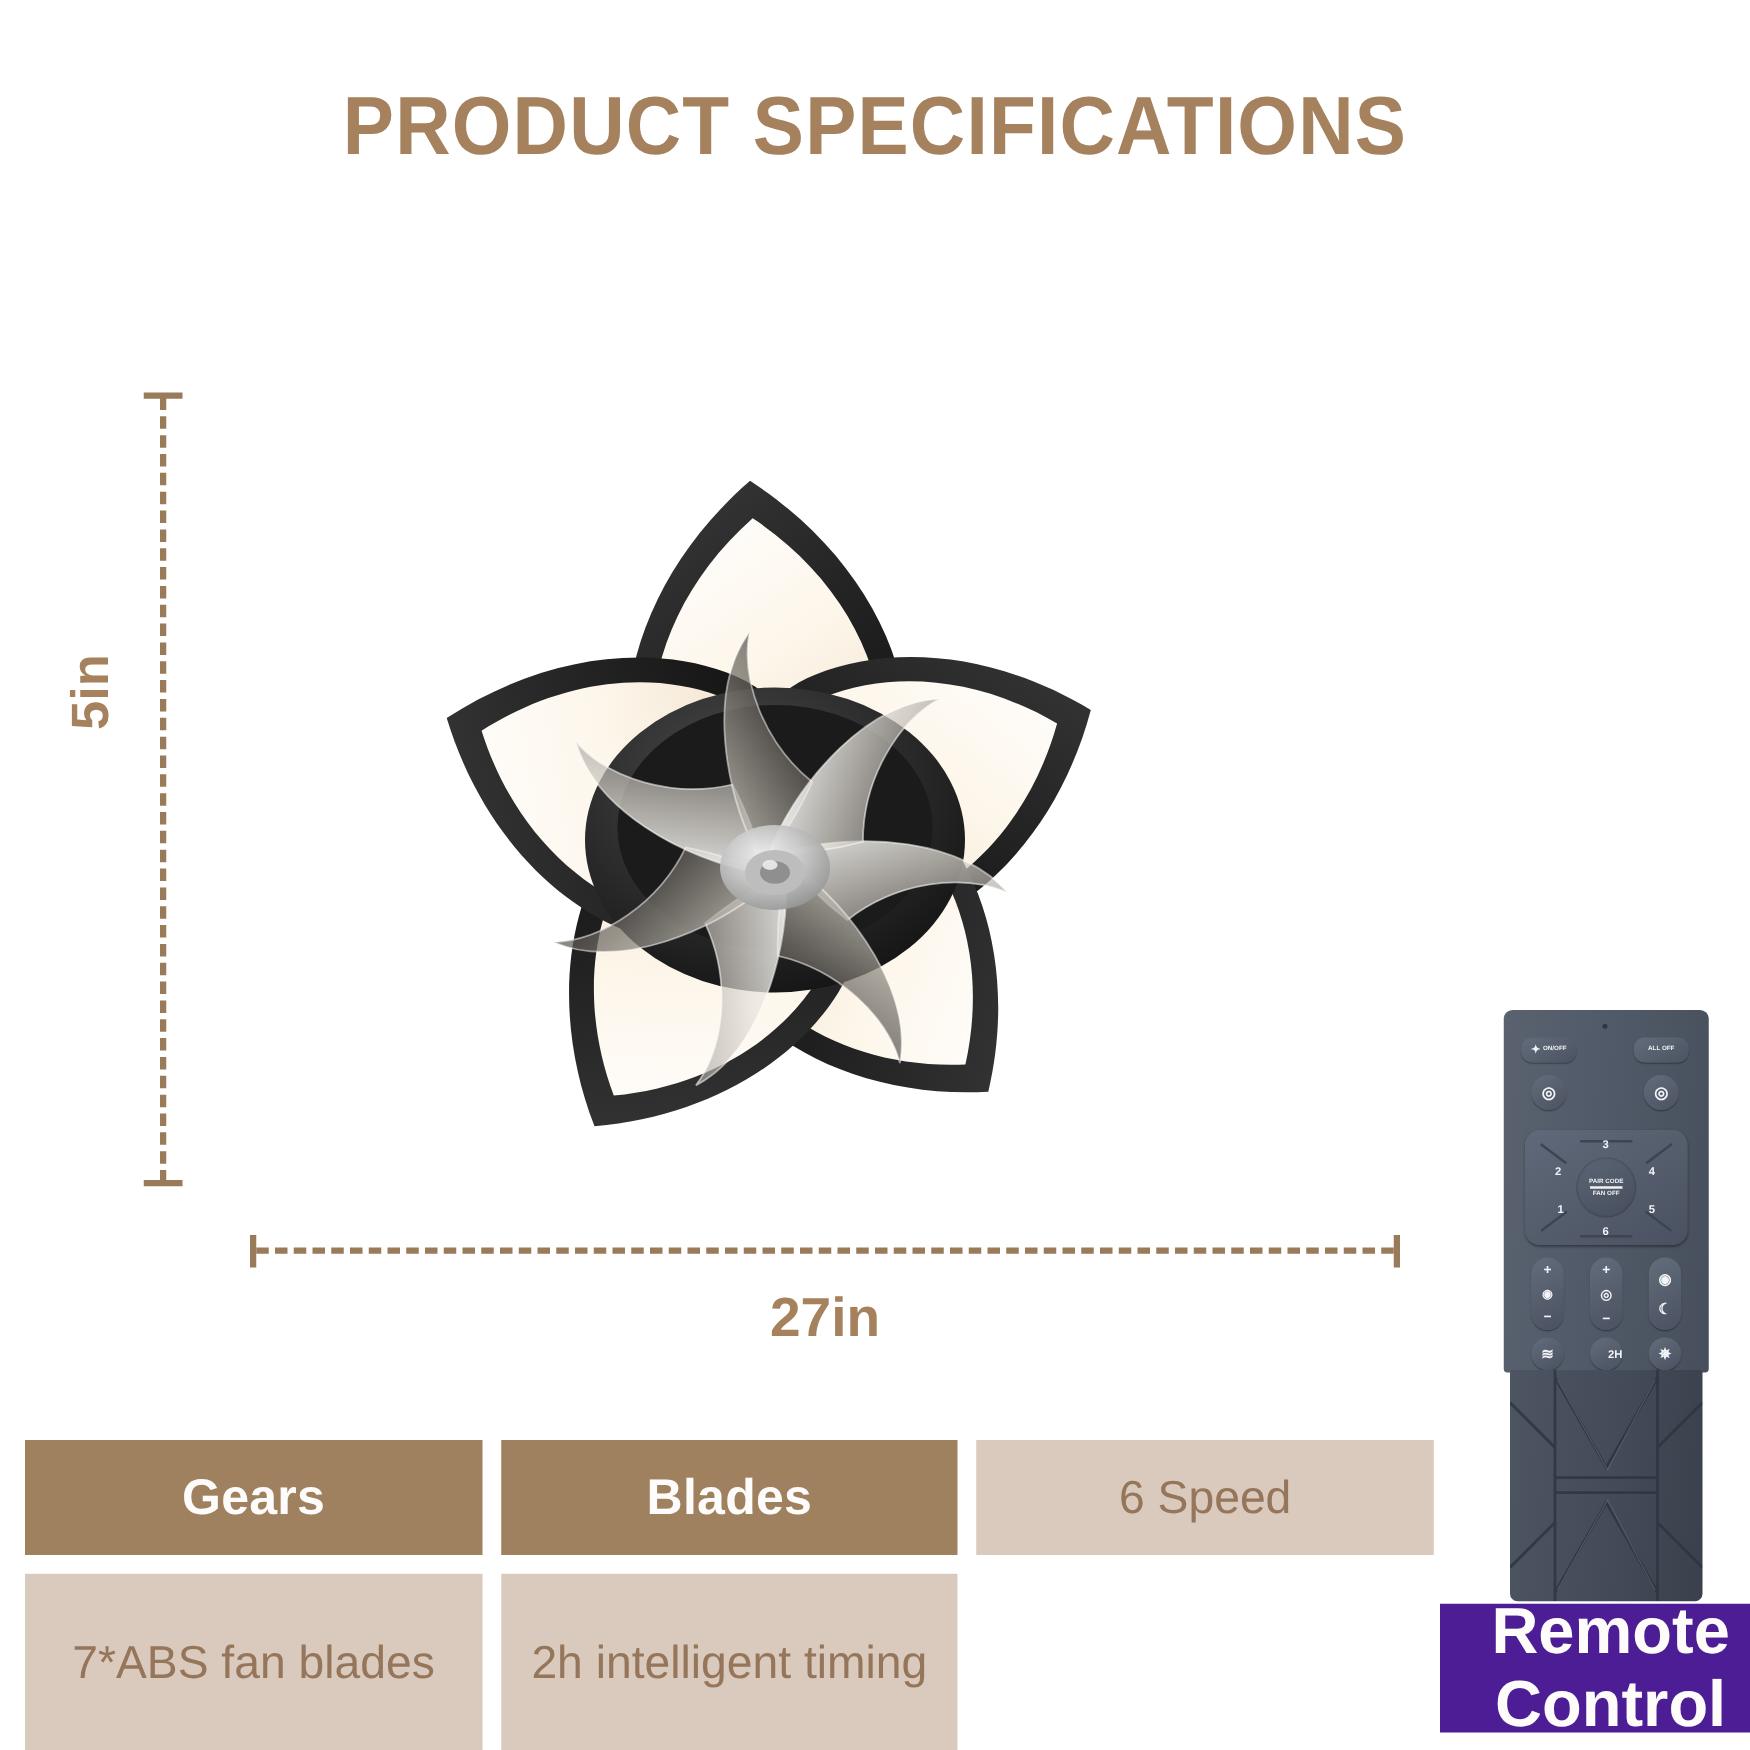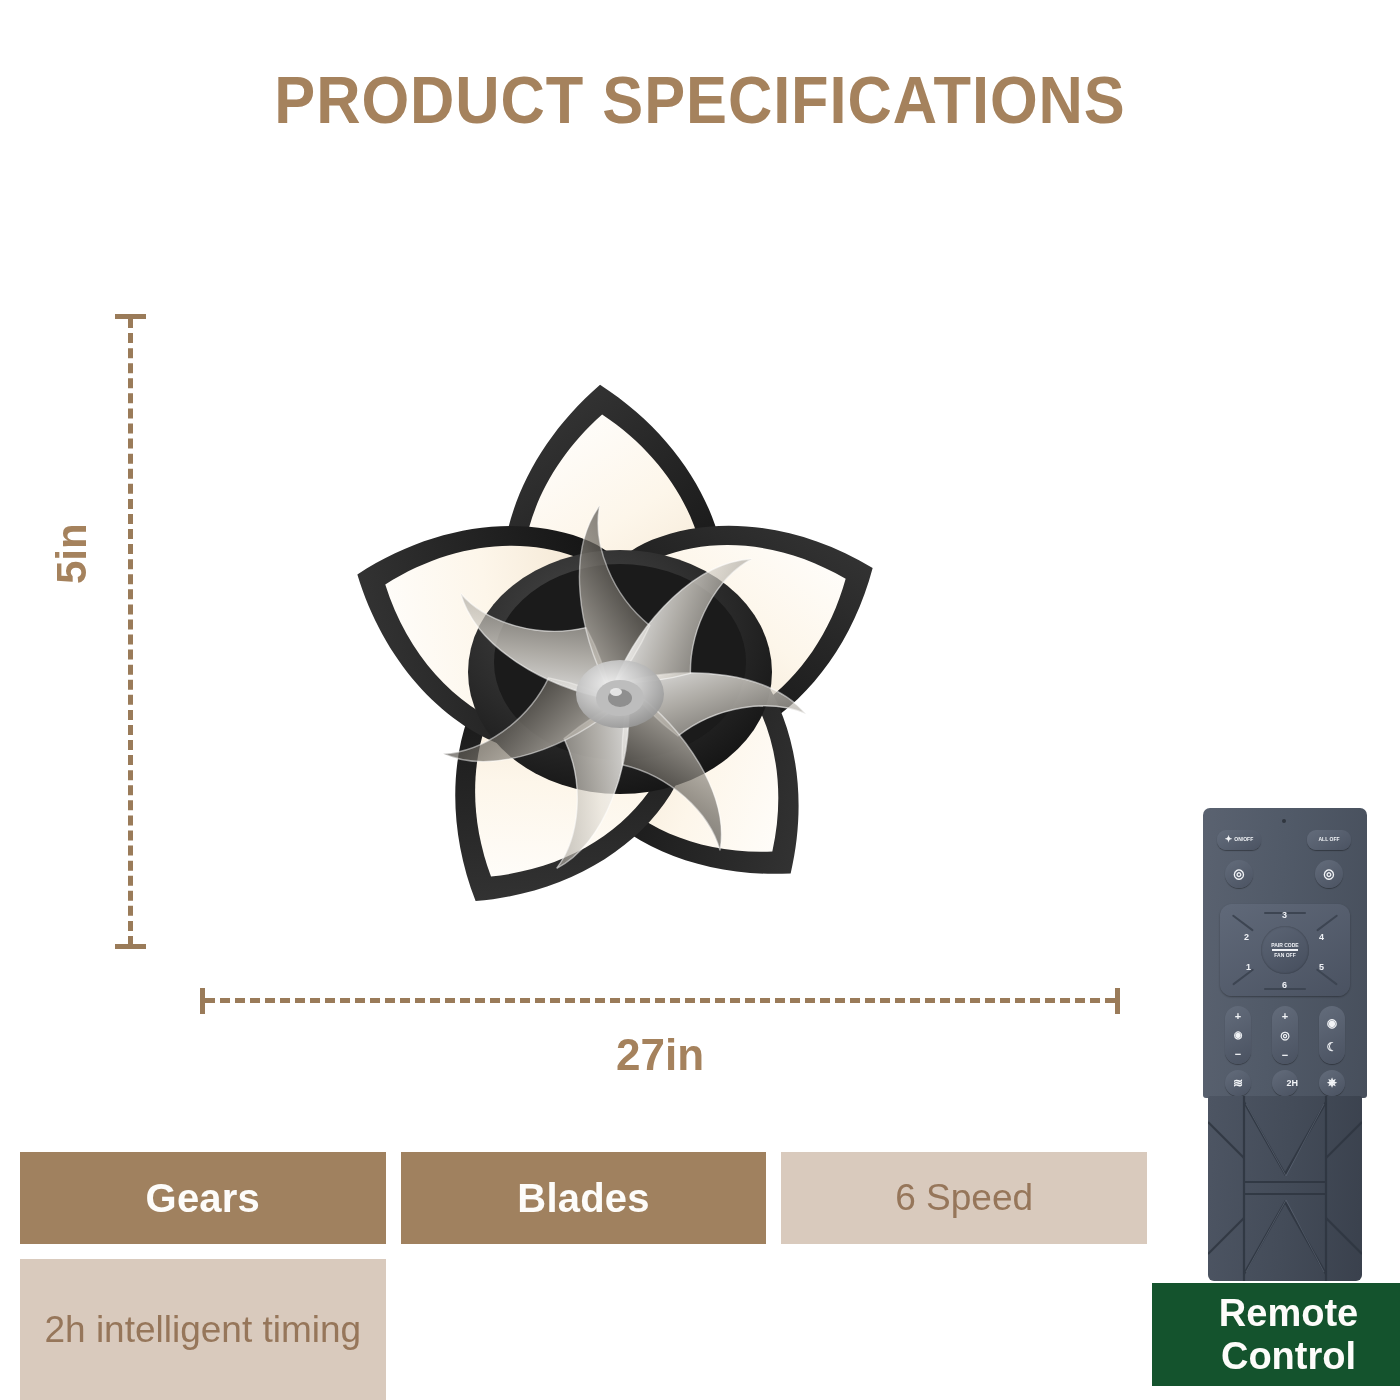--- a/index.html
+++ b/index.html
@@ -148,25 +148,25 @@
     position: absolute; width: 26px; height: 26px; border-radius: 50%;
     background: linear-gradient(150deg,#636c7b,#4a5261);
     display: flex; align-items: center; justify-content: center;
     color: #f2f4f7; font-size: 9px; font-weight: 700;
     box-shadow: 0 1px 1px rgba(0,0,0,.35);
   }
 
   
   #remote-caption {
     position: absolute; left: 1152px; top: 1283px; width: 248px; height: 103px;
-    background: #14532d;
+    background: #4c1d95;
     color: #fdfcfa;
     display: flex; flex-direction: column;
     align-items: center; justify-content: center;
-    font-size: 38px; font-weight: 700; line-height: 1.12; padding-left: 25px;
+    font-size: 52px; font-weight: 700; line-height: 1.12; padding-left: 25px;
   }
 </style>
 </head>
 <body>
 
 <div id="page">
 
   <div id="title">PRODUCT SPECIFICATIONS</div>
 
   <div id="dim-v">
@@ -285,20 +285,21 @@
         <ellipse cx="500" cy="378" rx="12" ry="9" fill="#8f8f8f"></ellipse>
         <ellipse cx="496" cy="372" rx="6" ry="4" fill="#ececec" opacity="0.9"></ellipse>
       </g>
     </svg>
   </div>
 
   <div id="spec-table">
     <div class="th">Gears</div>
     <div class="th">Blades</div>
     <div class="td">6 Speed</div>
+    <div class="td">7*ABS fan blades</div>
     <div class="td">2h intelligent timing</div>
   </div>
 
   <div id="remote">
     <div id="remote-body">
       <div id="ir-led"></div>
 
       <div class="rbtn pill" style="left:14px; top:22px; width:44px; height:20px;">
         <span style="font-size:9px;margin-right:2px;">✦</span>
         <span>ON/OFF</span>

